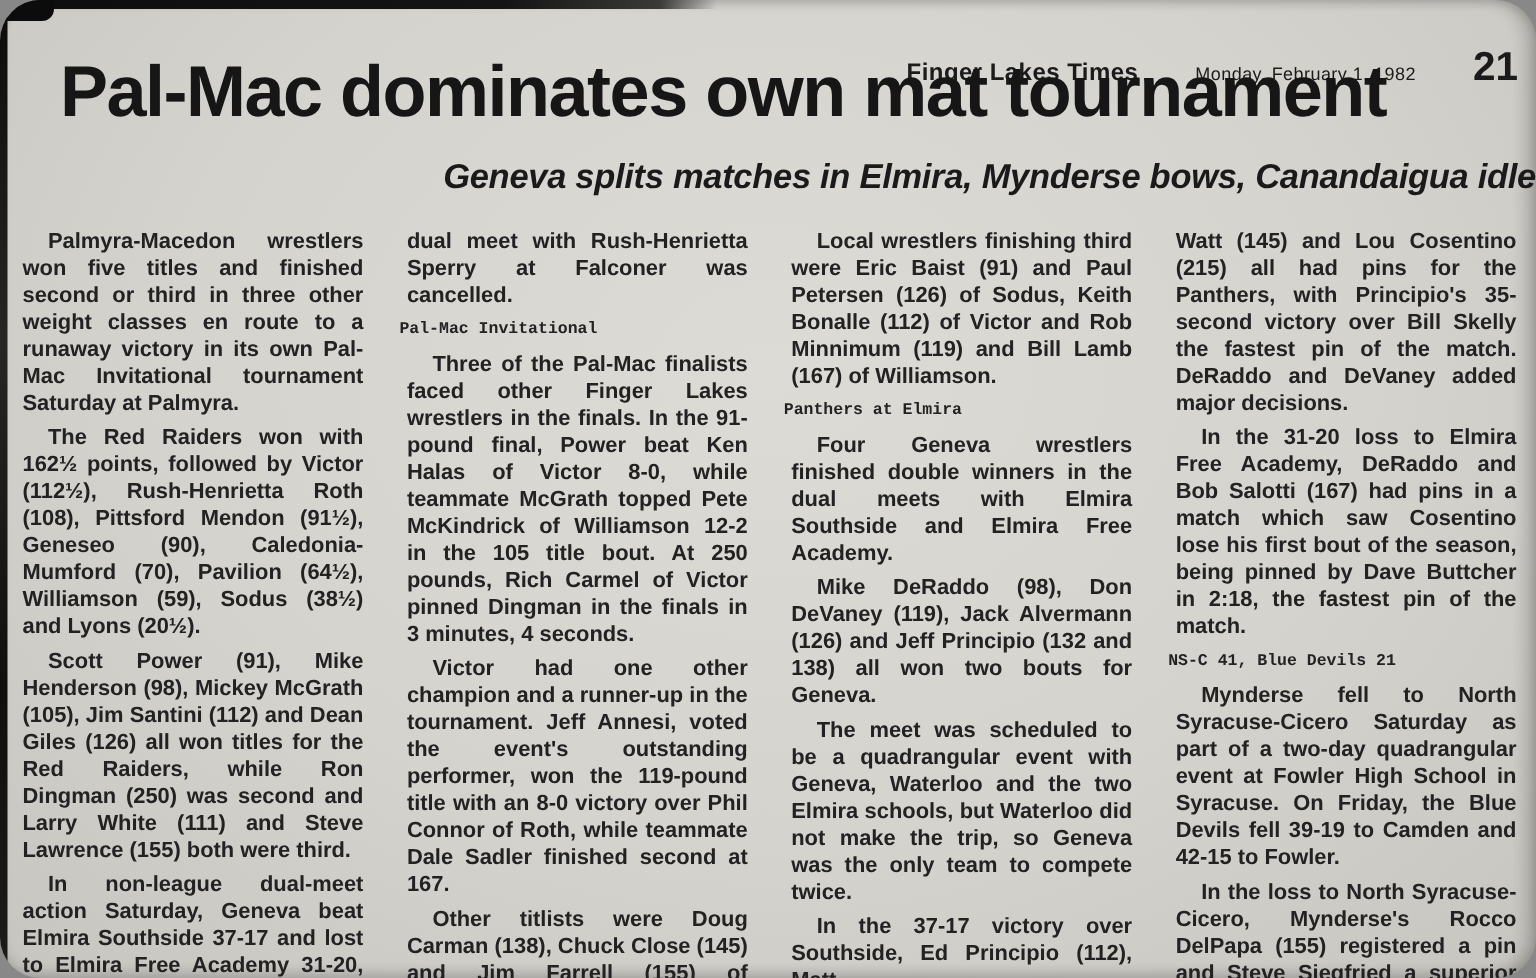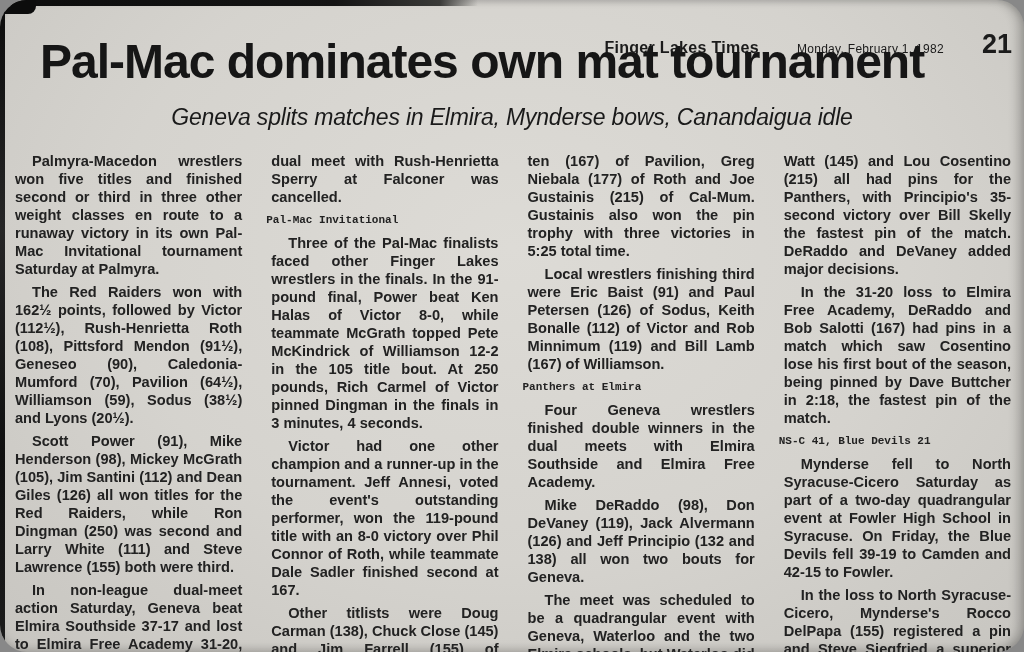--- a/index.html
+++ b/index.html
@@ -40,22 +40,22 @@
   .mast-page  { font-weight: bold; font-size: 27px; margin-top: 21px; }
   
   .headline {
     position: absolute; top: 34px; left: 40px; width: 992px;
     font-size: 48px; font-weight: bold; letter-spacing: -1px;
     white-space: nowrap;
     color: #161616;
   }
   .subheadline {
     position: absolute; top: 104px; left: 0; width: 100%;
-    text-align: center;
-    font-size: 23px; font-weight: normal; font-style: italic;
+    text-align: right;
+    font-size: 23px; font-weight: bold; font-style: italic;
     letter-spacing: -0.2px;
     color: #1a1a1a;
   }
   
   .columns {
     position: absolute; top: 147px; left: 10px; right: 8px; bottom: 0;
     display: flex; gap: 19px;
     overflow: hidden;
   }
   .col {
@@ -104,21 +104,20 @@
 
     <div class="col">
       <p class="noindent">dual meet with Rush-Henrietta Sperry at Falconer was cancelled.</p>
       <p class="subhead">Pal-Mac Invitational</p>
       <p>Three of the Pal-Mac finalists faced other Finger Lakes wrestlers in the finals. In the 91-pound final, Power beat Ken Halas of Victor 8-0, while teammate McGrath topped Pete McKindrick of Williamson 12-2 in the 105 title bout. At 250 pounds, Rich Carmel of Victor pinned Dingman in the finals in 3 minutes, 4 seconds.</p>
       <p>Victor had one other champion and a runner-up in the tournament. Jeff Annesi, voted the event's outstanding performer, won the 119-pound title with an 8-0 victory over Phil Connor of Roth, while teammate Dale Sadler finished second at 167.</p>
       <p>Other titlists were Doug Carman (138), Chuck Close (145) and Jim Farrell (155) of Geneseo, Matt Leit-</p>
     </div>
 
     <div class="col">
-      <p class="noindent">ten (167) of Pavilion, Greg Niebala (177) of Roth and Joe Gustainis (215) of Cal-Mum. Gustainis also won the pin trophy with three victories in 5:25 total time.</p>
       <p>Local wrestlers finishing third were Eric Baist (91) and Paul Petersen (126) of Sodus, Keith Bonalle (112) of Victor and Rob Minnimum (119) and Bill Lamb (167) of Williamson.</p>
       <p class="subhead">Panthers at Elmira</p>
       <p>Four Geneva wrestlers finished double winners in the dual meets with Elmira Southside and Elmira Free Academy.</p>
       <p>Mike DeRaddo (98), Don DeVaney (119), Jack Alvermann (126) and Jeff Principio (132 and 138) all won two bouts for Geneva.</p>
       <p>The meet was scheduled to be a quadrangular event with Geneva, Waterloo and the two Elmira schools, but Waterloo did not make the trip, so Geneva was the only team to compete twice.</p>
       <p>In the 37-17 victory over Southside, Ed Principio (112), Matt</p>
     </div>
 
     <div class="col">
       <p class="noindent">Watt (145) and Lou Cosentino (215) all had pins for the Panthers, with Principio's 35-second victory over Bill Skelly the fastest pin of the match. DeRaddo and DeVaney added major decisions.</p>

